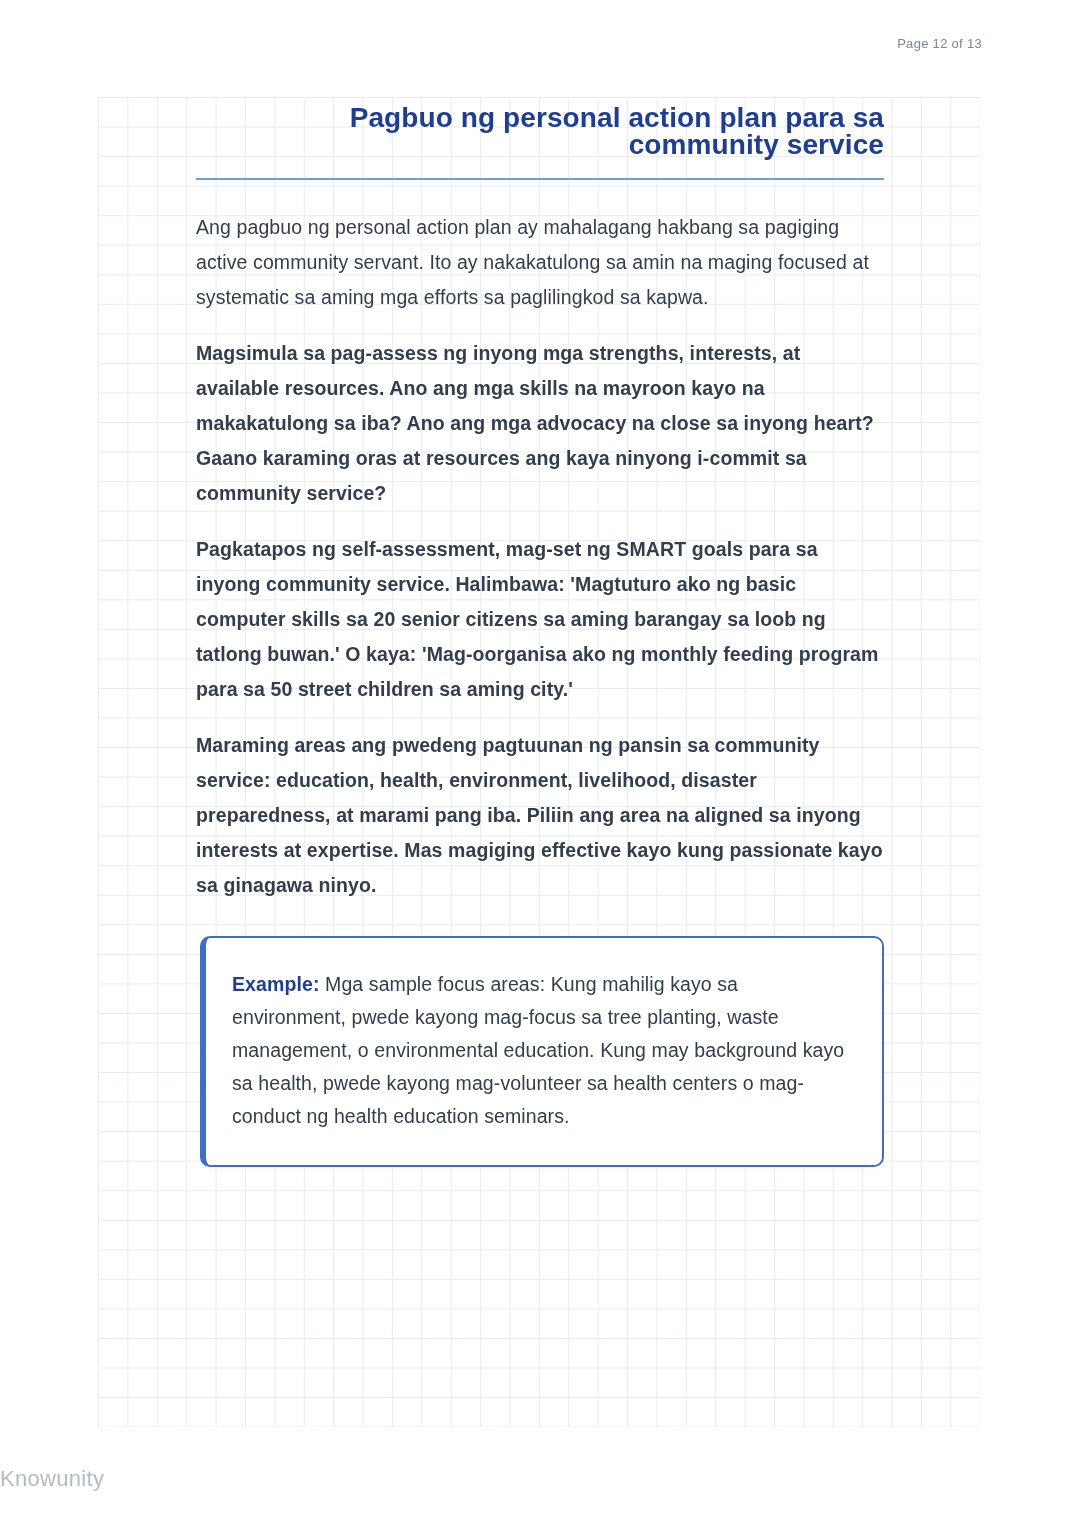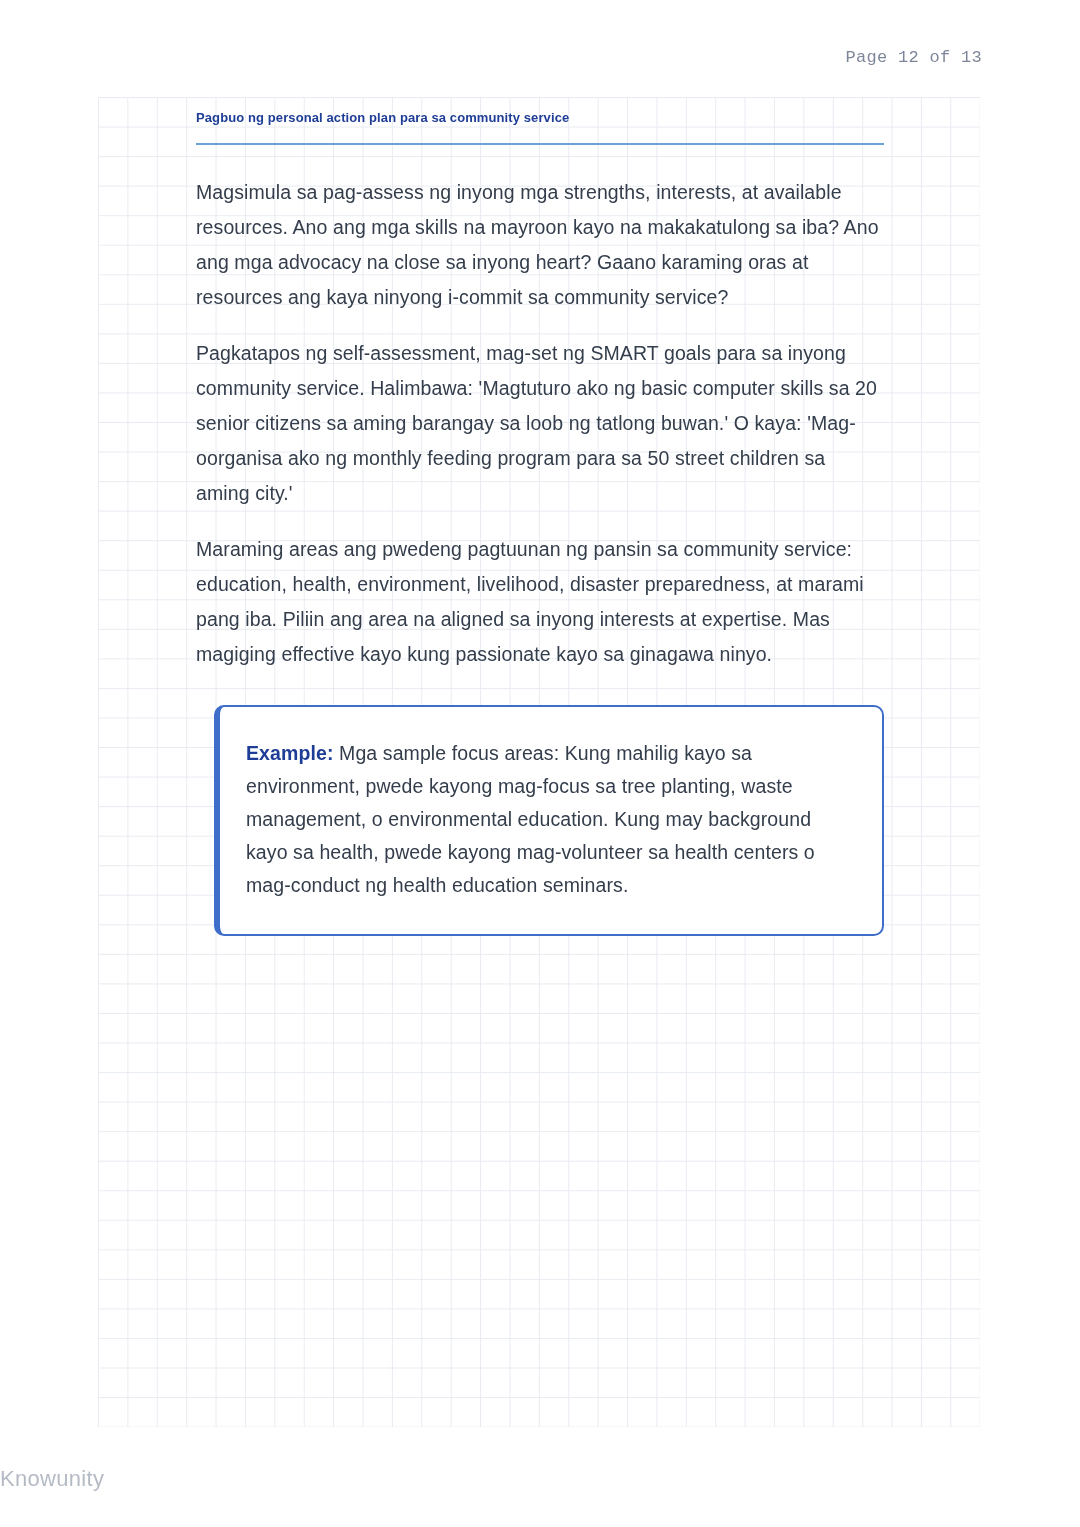--- a/index.html
+++ b/index.html
@@ -10,24 +10,24 @@
     --color-footer:#b5bbc5;
     --color-page-header:#7d8698;
     --color-grid:#e9ebf2;
   }
   *{margin:0;padding:0;box-sizing:border-box;}
   html,body{width:1080px;height:1527px;background:#ffffff;overflow:hidden;}
   body{font-family:"Liberation Sans", sans-serif;position:relative;}
 
   .page-number{
     position:absolute;
-    top:48px;
+    top:36px;
     right:98px;
-    font-family:Liberation Mono, monospace;
-    font-size:17px;
+    font-family:Liberation Sans, sans-serif;
+    font-size:13px;
     color:var(--color-page-header);
     letter-spacing:.3px;
   }
 
   .grid-paper{
     position:absolute;
     left:98px;
     top:97px;
     width:882px;
     height:1330px;
@@ -39,42 +39,43 @@
 
   .content{
     position:absolute;
     left:196px;
     top:97px;
     width:688px;
     color:var(--color-body);
   }
 
   .section-heading{
-    font-size:13px;
+    font-size:28px;
     line-height:27px;
     font-weight:bold;
     color:var(--color-heading);
-    padding-bottom:12px;
+    padding-bottom:20px;
     border-bottom:2px solid var(--color-rule);
     letter-spacing:.1px;
+    text-align:right;
   }
   .section-heading.first{margin-top:7px;}
   .section-heading.later{margin-top:37px;}
 
   .para{
     font-size:19.5px;
     line-height:35px;
     margin-top:30px;
     letter-spacing:.1px;
   }
-  .para + .para{margin-top:21px;}
+  .para + .para{margin-top:21px;font-weight:bold;}
 
   .example-box{
     margin-top:33px;
-    margin-left:18px;
+    margin-left:4px;
     background:#ffffff;
     border:2px solid var(--color-box-border);
     border-left-width:6px;
     border-radius:10px;
     padding:30px 30px 32px 26px;
   }
   .example-box p{
     font-size:19.5px;
     line-height:33px;
     letter-spacing:.1px;
@@ -98,20 +99,21 @@
 </head>
 <body>
 
 <div class="page-number">Page 12 of 13</div>
 
 <div class="grid-paper"></div>
 
 <div class="content">
 
   <h2 class="section-heading first">Pagbuo ng personal action plan para sa community service</h2>
+  <p class="para">Ang pagbuo ng personal action plan ay mahalagang hakbang sa pagiging active community servant. Ito ay nakakatulong sa amin na maging focused at systematic sa aming mga efforts sa paglilingkod sa kapwa.</p>
 
   <p class="para">Magsimula sa pag-assess ng inyong mga strengths, interests, at available resources. Ano ang mga skills na mayroon kayo na makakatulong sa iba? Ano ang mga advocacy na close sa inyong heart? Gaano karaming oras at resources ang kaya ninyong i-commit sa community service?</p>
   <p class="para">Pagkatapos ng self-assessment, mag-set ng SMART goals para sa inyong community service. Halimbawa: 'Magtuturo ako ng basic computer skills sa 20 senior citizens sa aming barangay sa loob ng tatlong buwan.' O kaya: 'Mag-oorganisa ako ng monthly feeding program para sa 50 street children sa aming city.'</p>
 
   <p class="para">Maraming areas ang pwedeng pagtuunan ng pansin sa community service: education, health, environment, livelihood, disaster preparedness, at marami pang iba. Piliin ang area na aligned sa inyong interests at expertise. Mas magiging effective kayo kung passionate kayo sa ginagawa ninyo.</p>
 
   <div class="example-box">
     <p><span class="example-label">Example:</span><span> Mga sample focus areas: Kung mahilig kayo sa environment, pwede kayong mag-focus sa tree planting, waste management, o environmental education. Kung may background kayo sa health, pwede kayong mag-volunteer sa health centers o mag-conduct ng health education seminars.</span></p>
   </div>
 

